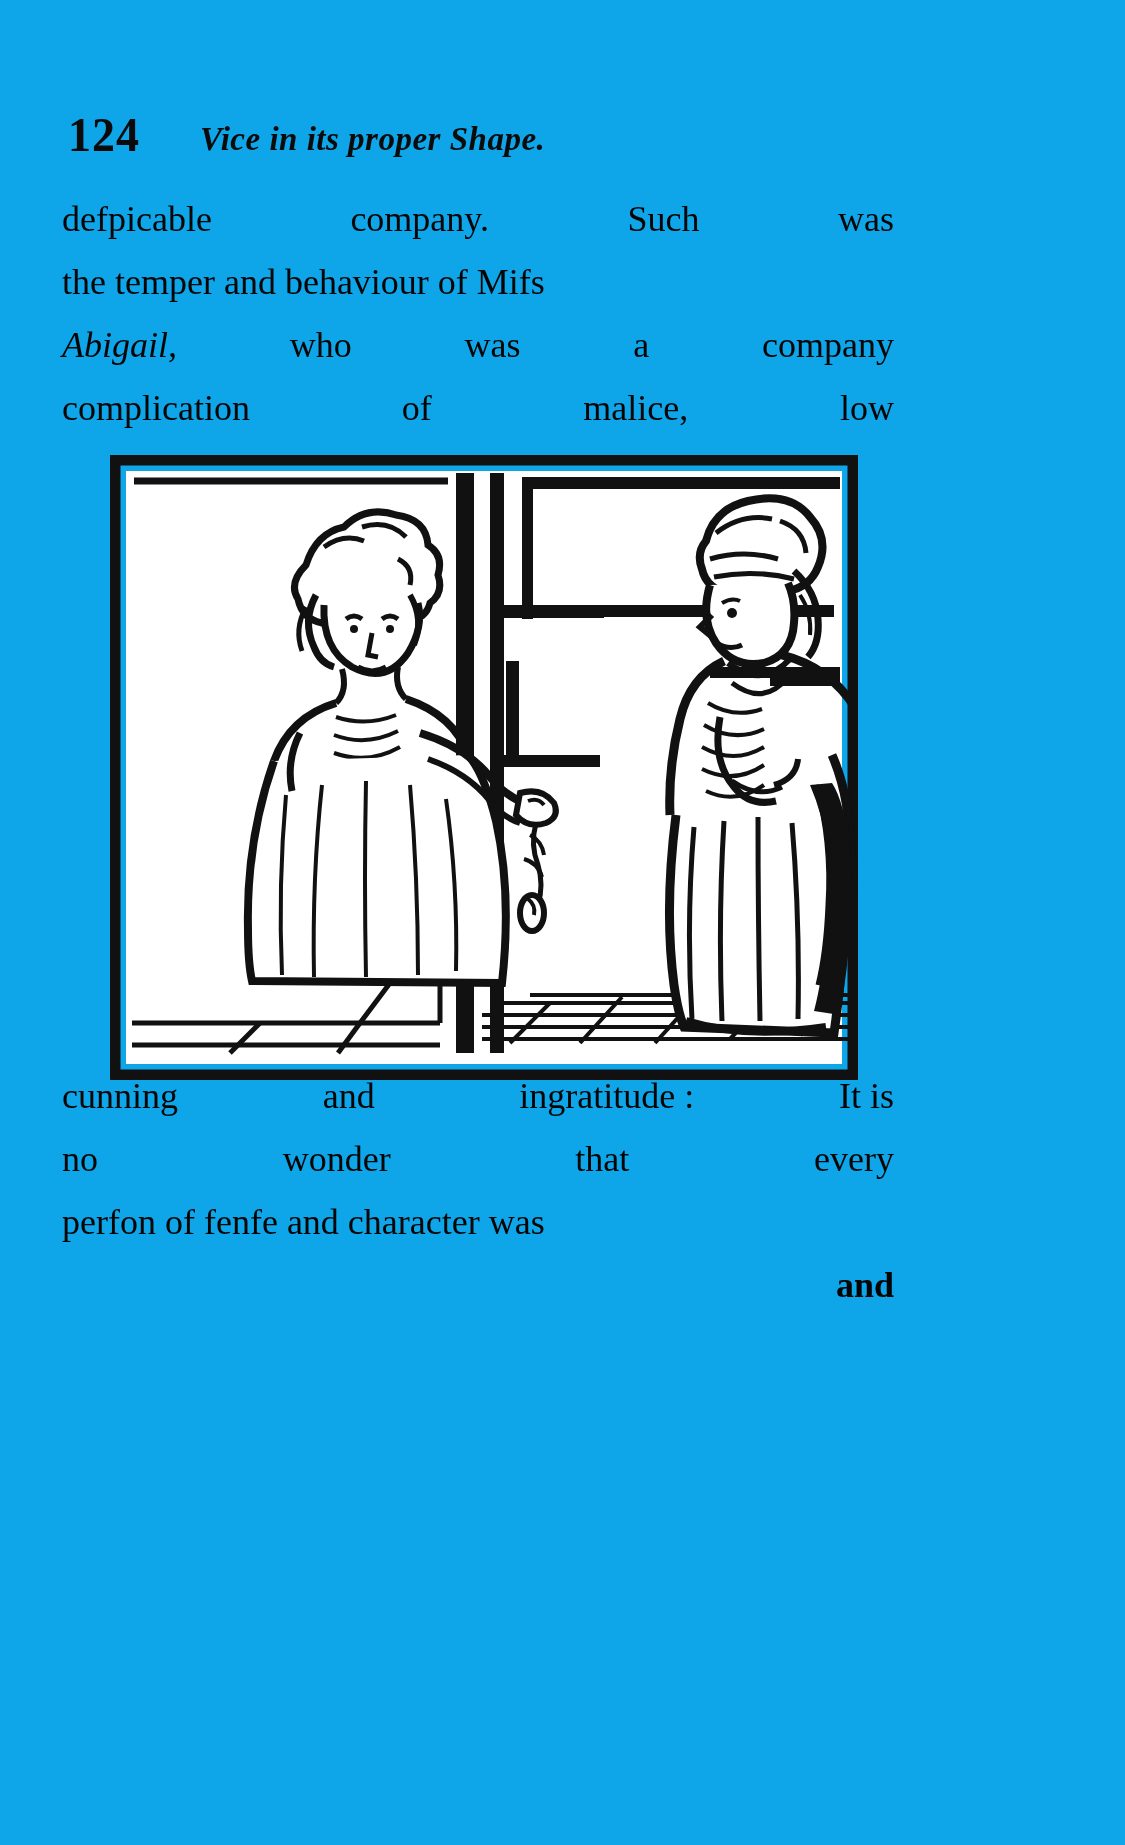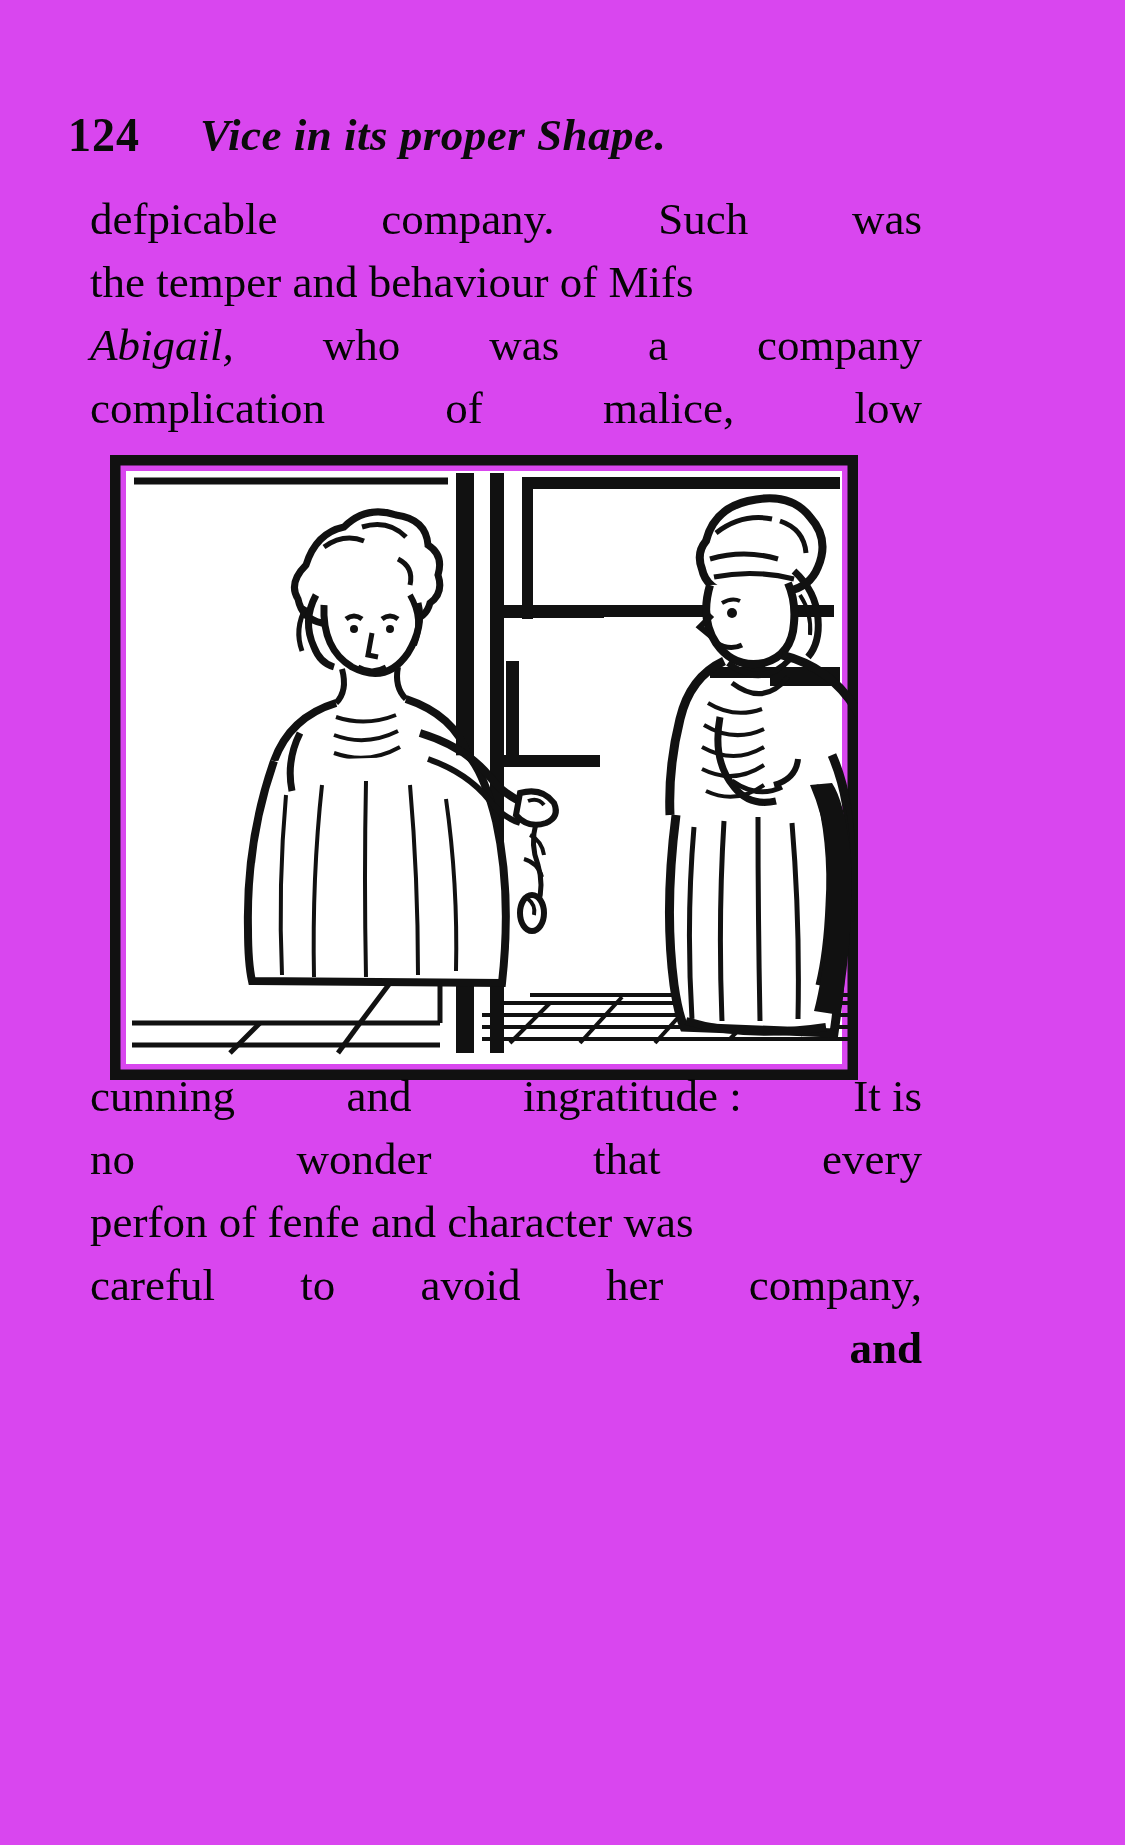--- a/index.html
+++ b/index.html
@@ -11,21 +11,21 @@
     width: 1125px;
     height: 1845px;
     font-family: "Liberation Serif", serif;
     color: #000000;
     overflow: hidden;
   }
   .page {
     position: relative;
     width: 1125px;
     height: 1845px;
-    background: #d946ef;
+    background: #0ea5e9;
   }
 
   
   .running-head {
     position: absolute;
     left: 68px;
     top: 108px;
     width: 900px;
     height: 70px;
     display: flex;
@@ -36,39 +36,38 @@
     font-size: 46px;
     font-weight: 700;
     letter-spacing: 1px;
     color: #0b0b0b;
     margin-right: 60px;
     transform: scaleY(1.05);
   }
   .head-title {
     font-family: "Liberation Serif", serif;
     font-style: italic;
-    font-size: 45px;
+    font-size: 33px;
     font-weight: 600;
     letter-spacing: 0.5px;
     color: #0b0b0b;
     white-space: nowrap;
   }
 
   
   .body-block {
     position: absolute;
     left: 62px;
     width: 832px;
     font-family: "Liberation Serif", serif;
-    font-size: 45px;
+    font-size: 36px;
     line-height: 63px;
     color: #050505;
     text-align: justify;
     text-justify: inter-word;
-    margin-left: 28px;
   }
   .body-block.top { top: 188px; }
   .body-block.bottom { top: 1065px; }
 
   .body-block p {
     margin: 0;
     text-align: justify;
   }
   .body-block p:last-child {
     text-align: justify;
@@ -308,24 +307,17 @@
         <span>ingratitude :</span>
         <span>It is</span>
       </span>
       <span class="line spread">
         <span>no</span>
         <span>wonder</span>
         <span>that</span>
         <span>every</span>
       </span>
       <span class="line">perfon of fenfe and character was</span>
-      <span class="line spread">
-        <span>careful</span>
-        <span>to</span>
-        <span>avoid</span>
-        <span>her</span>
-        <span>company,</span>
-      </span>
       <span class="lastline">and</span>
     </p>
   </div>
 
 </div>
 
 </body></html>

